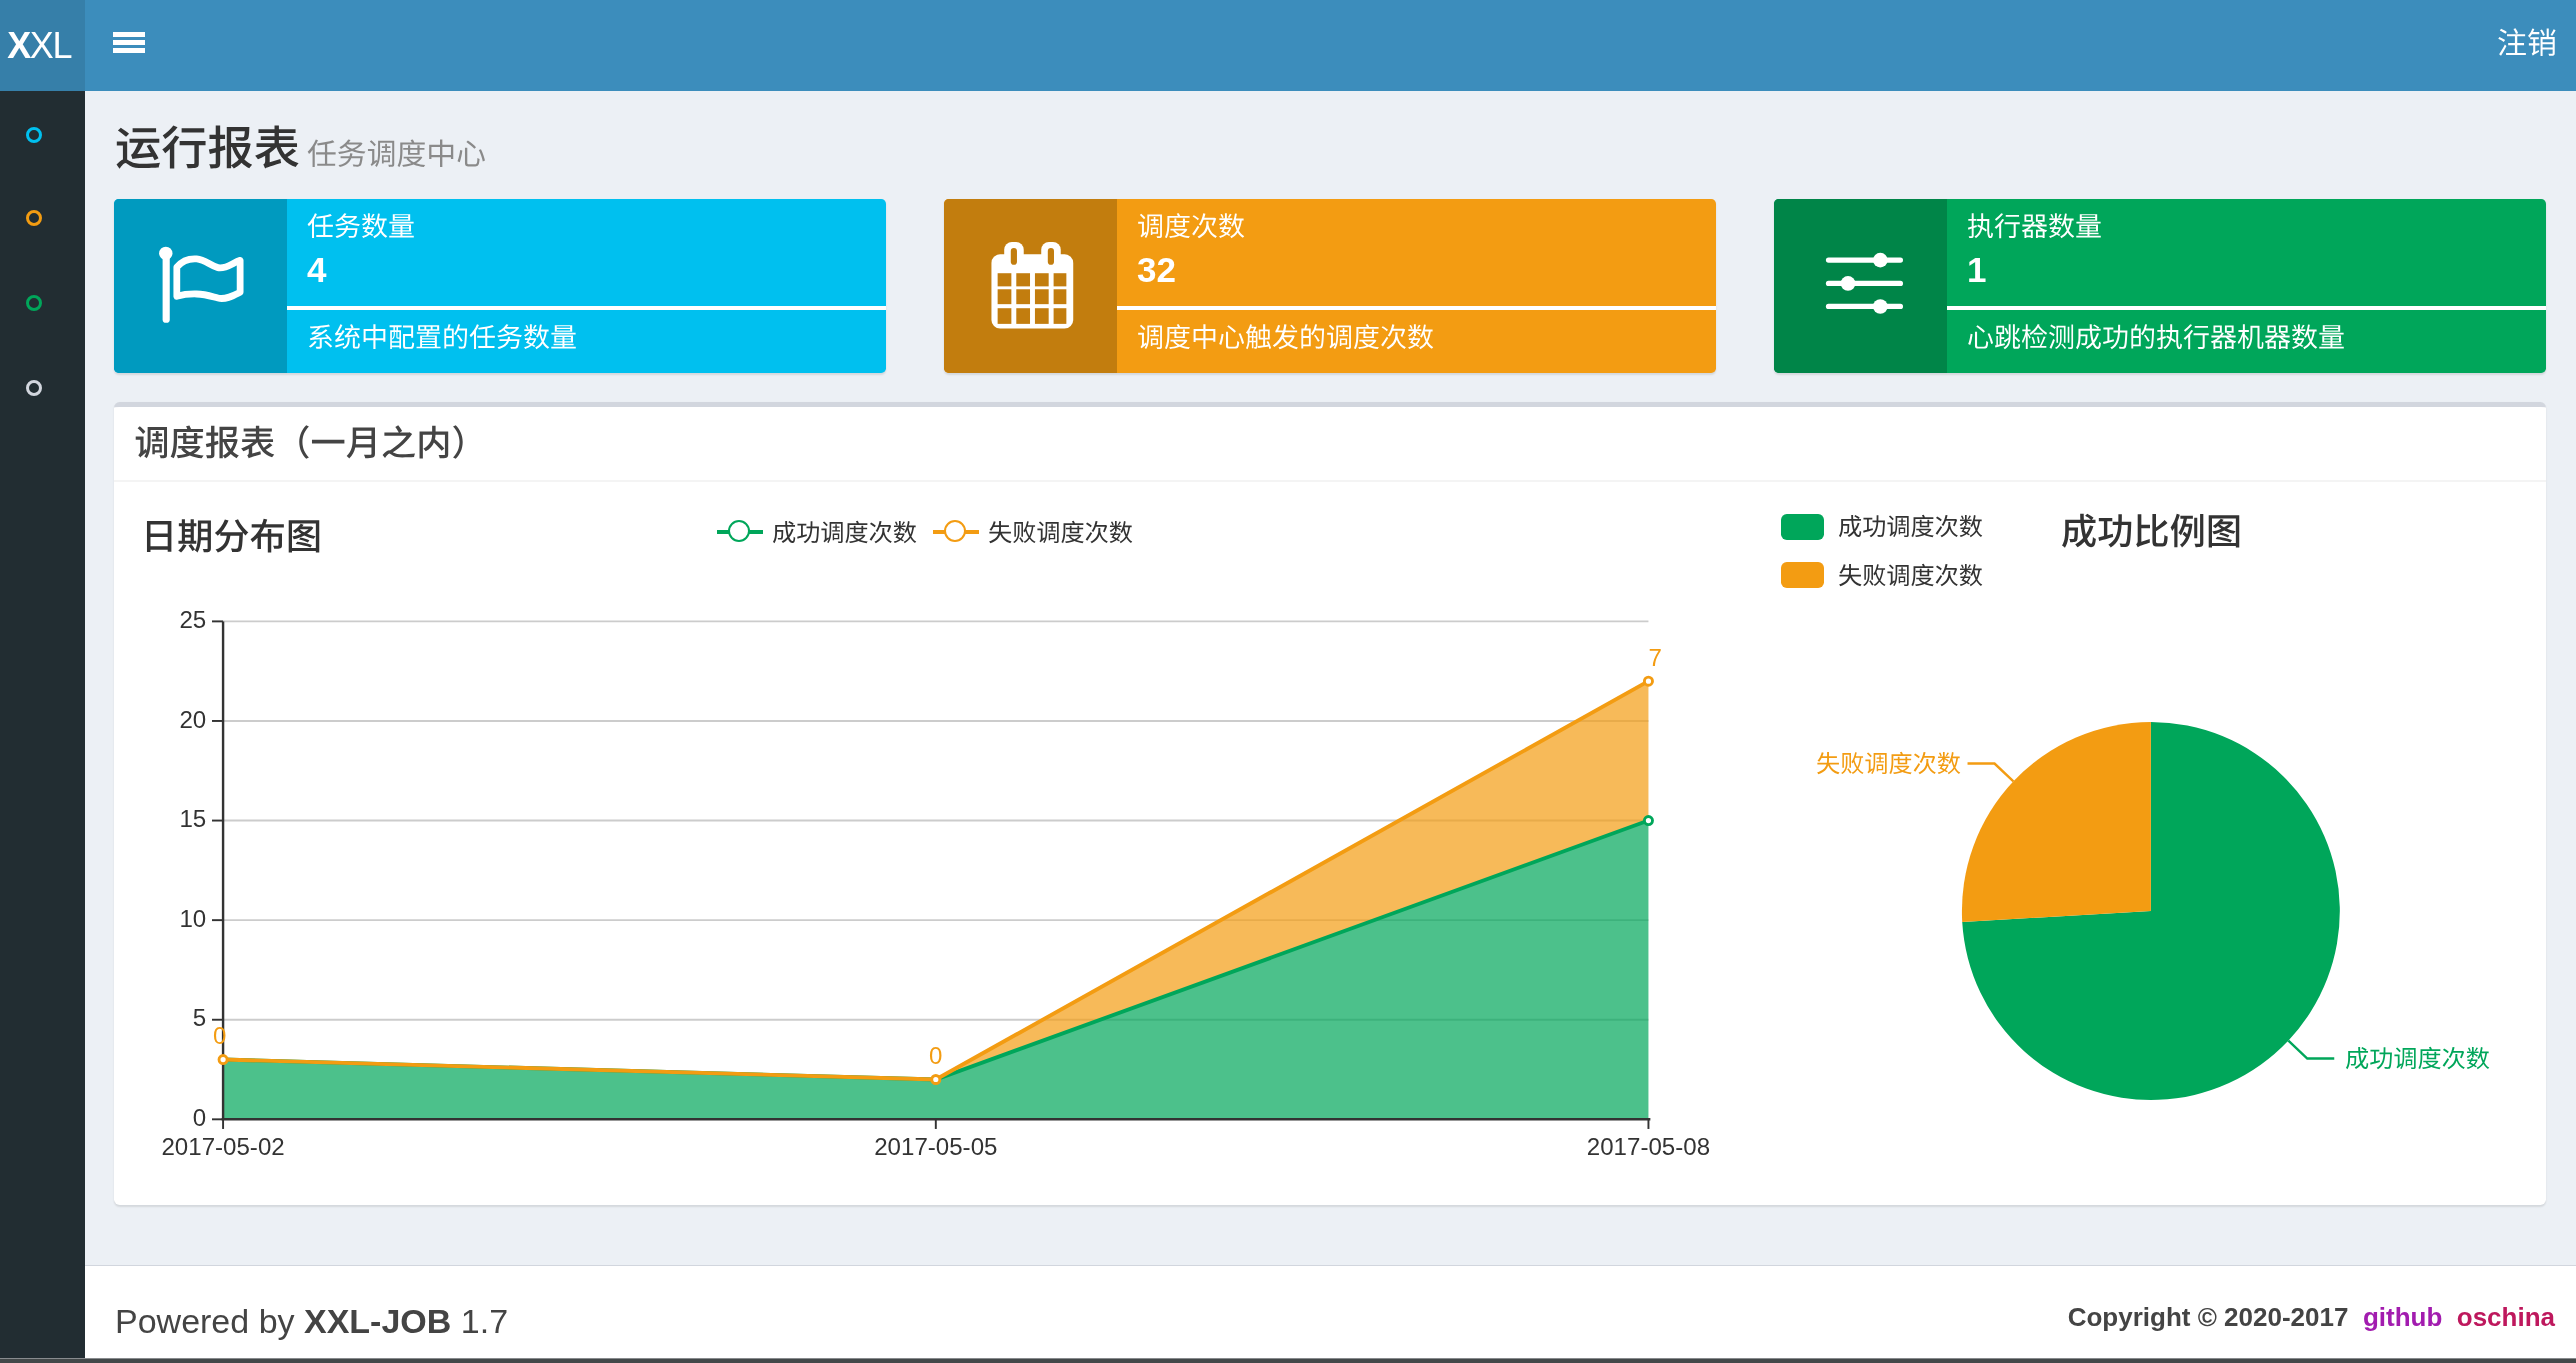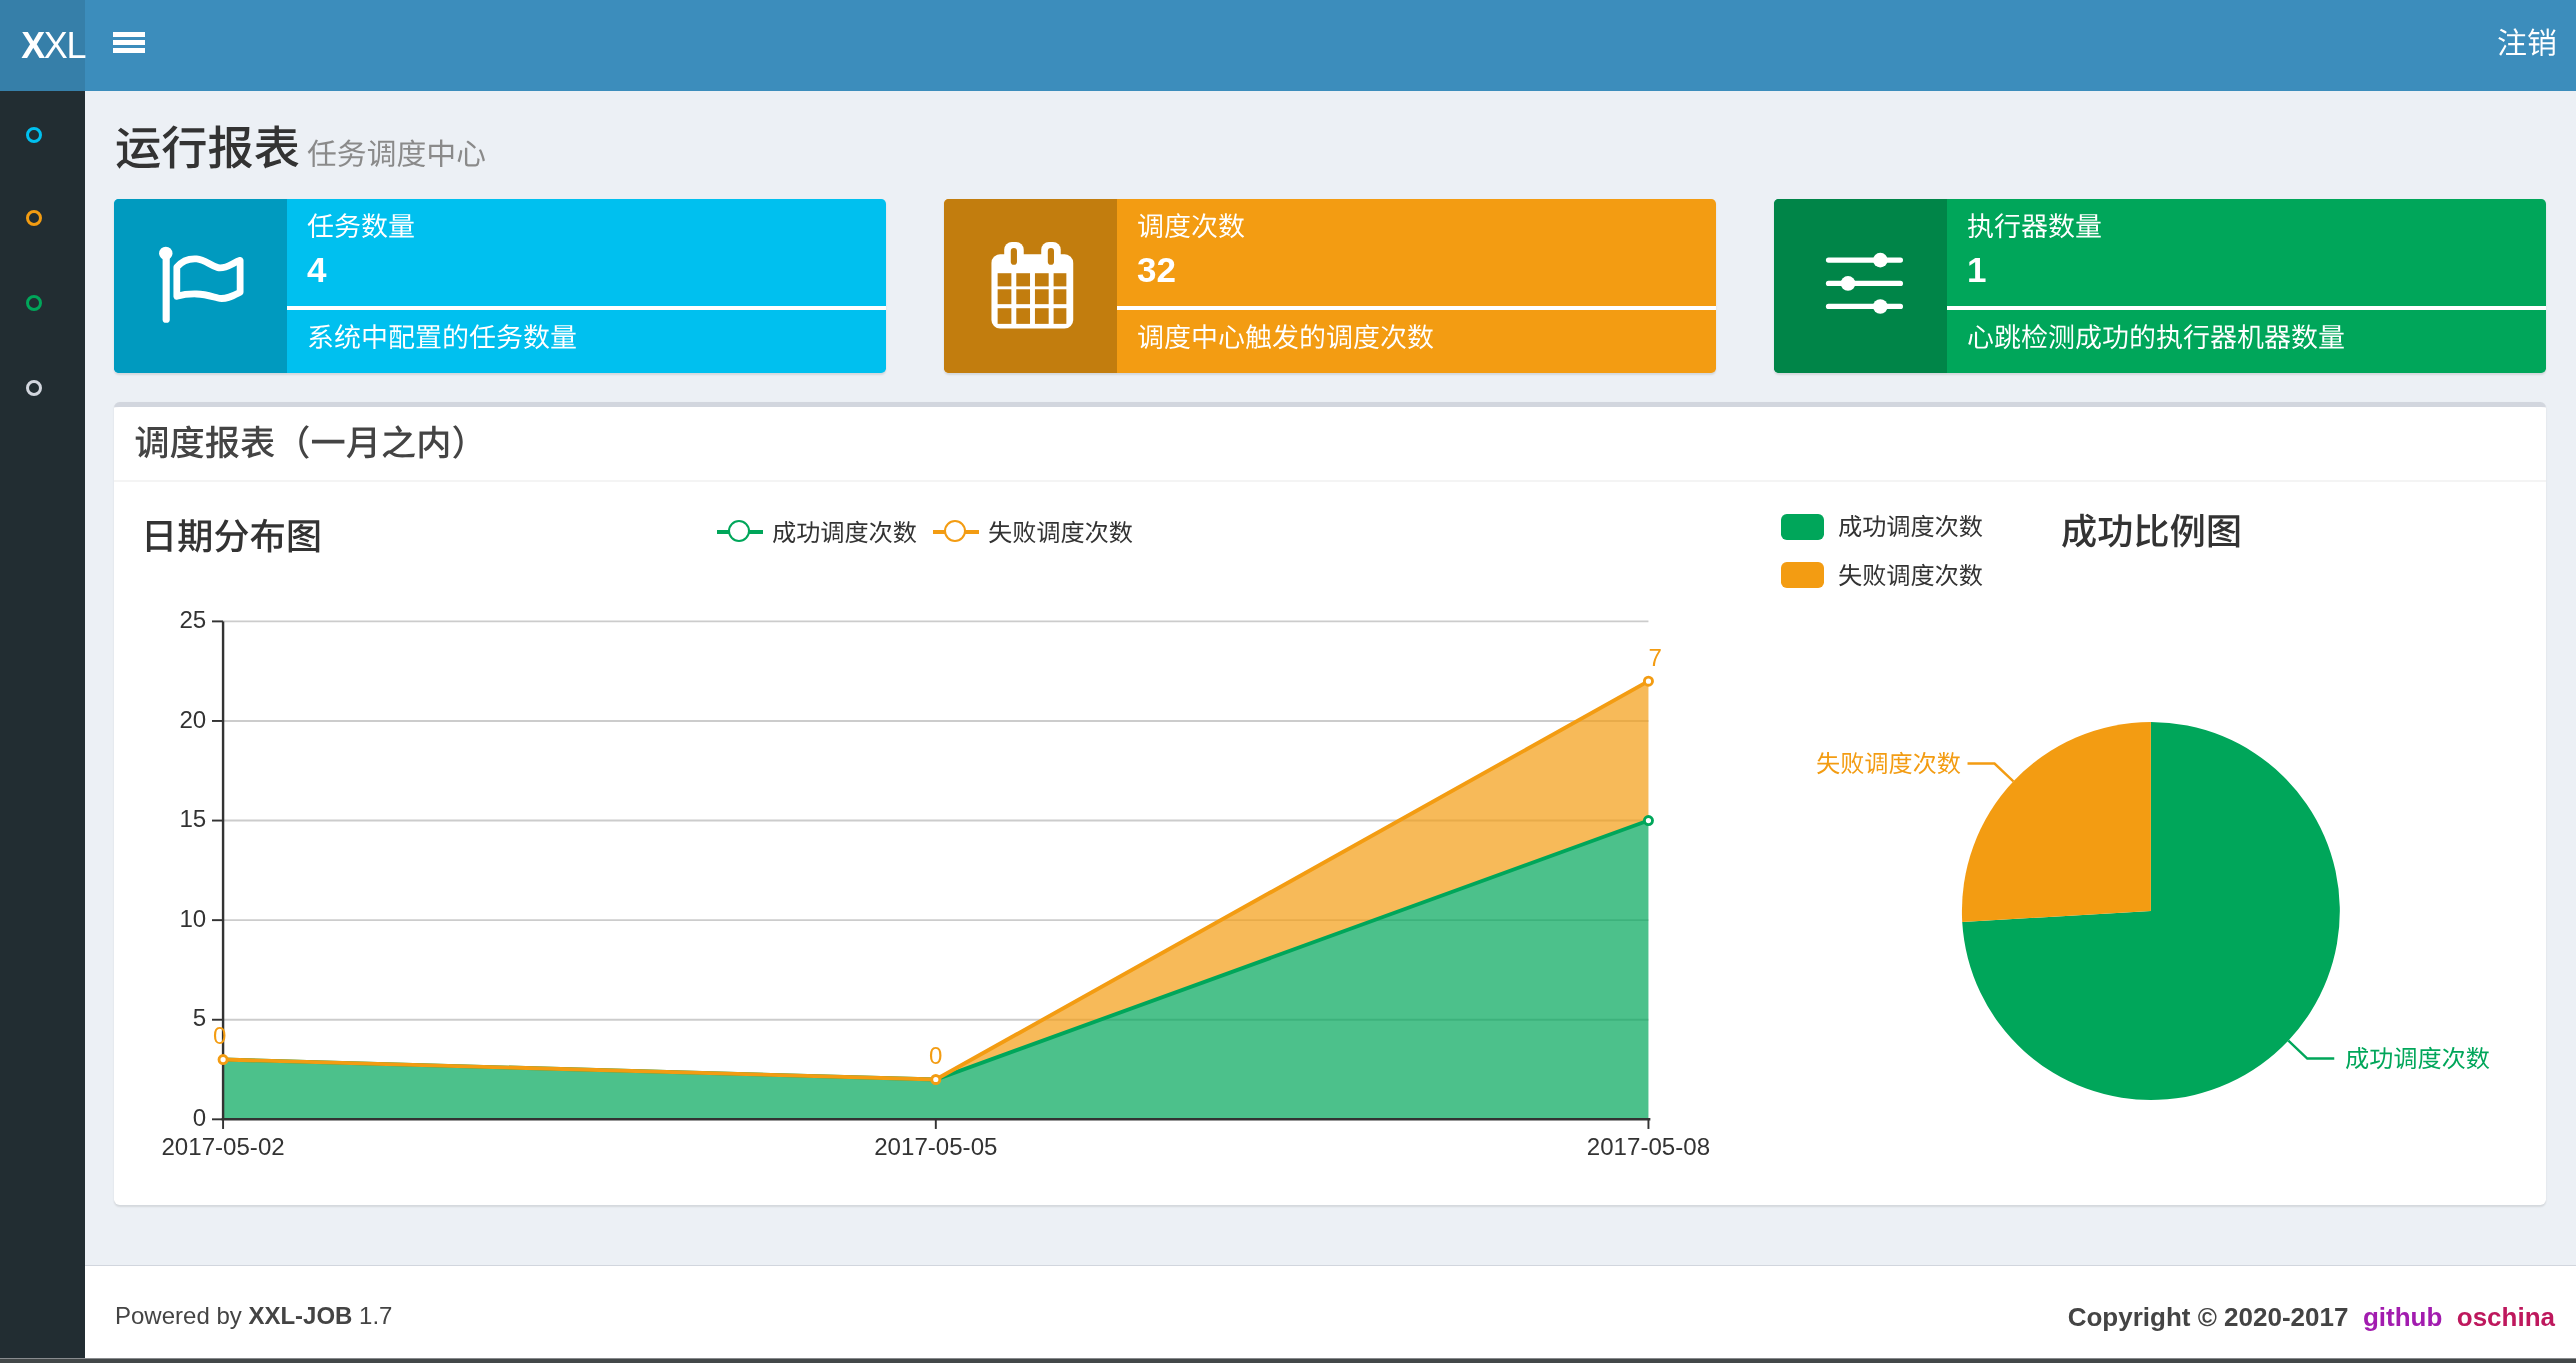--- a/index.html
+++ b/index.html
@@ -49,21 +49,21 @@
       <path id="r8c03" d="M105 -772C159 -726 226 -659 256 -615L309 -668C277 -710 209 -774 154 -818ZM43 -526V-454H184V-107C184 -54 148 -15 128 1C142 12 166 37 175 52C188 35 212 15 345 -91C331 -44 311 0 283 39C298 47 327 68 338 79C436 -57 450 -268 450 -422V-728H856V-11C856 4 851 9 836 9C822 10 775 10 723 8C733 27 744 58 747 77C818 77 861 76 888 65C915 52 924 30 924 -10V-795H383V-422C383 -327 380 -216 352 -113C344 -128 335 -149 330 -164L257 -108V-526ZM620 -698V-614H512V-556H620V-454H490V-397H818V-454H681V-556H793V-614H681V-698ZM512 -315V-35H570V-81H781V-315ZM570 -259H723V-138H570Z"></path>
       <path id="r8d25" d="M234 -656V-386C234 -257 221 -77 39 28C54 41 75 64 85 79C278 -42 300 -236 300 -386V-656ZM288 -127C332 -70 387 8 414 54L469 15C442 -29 386 -104 341 -159ZM89 -792V-184H152V-724H380V-186H445V-792ZM624 -596H811C794 -440 760 -316 711 -218C658 -304 617 -403 589 -508C601 -536 613 -566 624 -596ZM618 -831C587 -677 535 -526 463 -427C477 -412 500 -380 509 -365C522 -384 535 -404 548 -426C580 -326 622 -234 674 -154C620 -74 553 -16 473 25C488 37 510 63 519 79C595 38 660 -19 715 -97C772 -23 839 36 917 78C928 61 949 36 965 22C883 -17 811 -80 752 -158C813 -268 855 -412 876 -596H947V-664H646C662 -714 675 -765 686 -816Z"></path>
       <path id="r8df3" d="M150 -725H311V-547H150ZM390 -681C431 -614 467 -525 478 -465L542 -494C529 -553 492 -641 448 -707ZM35 -52 52 18C149 -8 280 -42 404 -75L395 -140L272 -109V-290H380V-357H272V-483H376V-789H87V-483H209V-93L145 -78V-404H89V-64ZM883 -715C858 -645 809 -548 772 -488L826 -460C866 -517 914 -607 953 -680ZM701 -841V-48C701 42 720 65 788 65C802 65 869 65 884 65C945 65 962 24 969 -89C949 -93 922 -106 906 -119C903 -29 899 -4 880 -4C865 -4 810 -4 799 -4C776 -4 772 -10 772 -48V-316C827 -270 887 -215 918 -178L968 -231C930 -274 849 -342 787 -390L772 -375V-841ZM546 -841V-417L545 -352C476 -307 407 -262 359 -236L401 -168L540 -275C527 -156 485 -37 353 27C368 41 391 67 401 82C597 -27 615 -238 615 -417V-841Z"></path>
       <path id="r914d" d="M554 -795V-723H858V-480H557V-46C557 46 585 70 678 70C697 70 825 70 846 70C937 70 959 24 968 -139C947 -144 916 -158 898 -171C893 -27 886 -1 841 -1C813 -1 707 -1 686 -1C640 -1 631 -8 631 -46V-408H858V-340H930V-795ZM143 -158H420V-54H143ZM143 -214V-553H211V-474C211 -420 201 -355 143 -304C153 -298 169 -283 176 -274C239 -332 253 -412 253 -473V-553H309V-364C309 -316 321 -307 361 -307C368 -307 402 -307 410 -307H420V-214ZM57 -801V-734H201V-618H82V76H143V7H420V62H482V-618H369V-734H505V-801ZM255 -618V-734H314V-618ZM352 -553H420V-351L417 -353C415 -351 413 -350 402 -350C395 -350 370 -350 365 -350C353 -350 352 -352 352 -365Z"></path>
       <path id="r91cf" d="M250 -665H747V-610H250ZM250 -763H747V-709H250ZM177 -808V-565H822V-808ZM52 -522V-465H949V-522ZM230 -273H462V-215H230ZM535 -273H777V-215H535ZM230 -373H462V-317H230ZM535 -373H777V-317H535ZM47 -3V55H955V-3H535V-61H873V-114H535V-169H851V-420H159V-169H462V-114H131V-61H462V-3Z"></path>
       <path id="r9500" d="M438 -777C477 -719 518 -641 533 -592L596 -624C579 -674 537 -749 497 -805ZM887 -812C862 -753 817 -671 783 -622L840 -595C875 -643 919 -717 953 -783ZM178 -837C148 -745 97 -657 37 -597C50 -582 69 -545 75 -530C107 -563 137 -604 164 -649H410V-720H203C218 -752 232 -785 243 -818ZM62 -344V-275H206V-77C206 -34 175 -6 158 4C170 19 188 50 194 67C209 51 236 34 404 -60C399 -75 392 -104 390 -124L275 -64V-275H415V-344H275V-479H393V-547H106V-479H206V-344ZM520 -312H855V-203H520ZM520 -377V-484H855V-377ZM656 -841V-554H452V80H520V-139H855V-15C855 -1 850 3 836 3C821 4 770 4 714 3C725 21 734 52 737 71C813 71 860 71 887 58C915 47 924 25 924 -14V-555L855 -554H726V-841Z"></path>
     </defs>
   </svg>
 <div style="position:absolute;left:0;top:0;width:2576px;height:91px;background:#3c8dbc"></div>
 <div style="position:absolute;left:0;top:0;width:85px;height:91px;background:#367fa9"></div>
-<div style="position:absolute;left:0;top:0;width:85px;height:91px;color:#fff;font-size:36px;letter-spacing:-1.4px;text-align:right;text-indent:-6.7px;line-height:91px;font-family:'Liberation Sans',sans-serif"><b>X</b>XL</div>
+<div style="position:absolute;left:0;top:0;width:85px;height:91px;color:#fff;font-size:36px;letter-spacing:-1.4px;text-align:center;text-indent:-6.7px;line-height:91px;font-family:'Liberation Sans',sans-serif"><b>X</b>XL</div>
 <div style="position:absolute;left:113px;top:32px;width:32px;height:5px;background:#fff"></div>
 <div style="position:absolute;left:113px;top:40px;width:32px;height:5px;background:#fff"></div>
 <div style="position:absolute;left:113px;top:48px;width:32px;height:5px;background:#fff"></div>
 <svg class="cjk" style="left:2497px;top:26px;" width="60" height="34" fill="#fff" viewBox="0 0 62 35">
     <use href="#r6ce8" transform="translate(0.0,28.5) scale(0.0310)"></use>
     <use href="#r9500" transform="translate(31.0,28.5) scale(0.0310)"></use>
   </svg>
 <div style="position:absolute;left:0;top:91px;width:85px;height:1267px;background:#222d32"></div>
 <div style="position:absolute;left:25.5px;top:127px;width:10.4px;height:10.4px;border:3.5px solid #00c0ef;border-radius:50%"></div>
 <div style="position:absolute;left:25.5px;top:210px;width:10.4px;height:10.4px;border:3.5px solid #f39c12;border-radius:50%"></div>
@@ -311,16 +311,16 @@
   </svg>
 <svg class="cjk" style="left:2345px;top:1045px;" width="145" height="28" fill="#00a65a" viewBox="0 0 150 29">
     <use href="#r6210" transform="translate(0.0,23.0) scale(0.0250)"></use>
     <use href="#r529f" transform="translate(25.0,23.0) scale(0.0250)"></use>
     <use href="#r8c03" transform="translate(50.0,23.0) scale(0.0250)"></use>
     <use href="#r5ea6" transform="translate(75.0,23.0) scale(0.0250)"></use>
     <use href="#r6b21" transform="translate(100.0,23.0) scale(0.0250)"></use>
     <use href="#r6570" transform="translate(125.0,23.0) scale(0.0250)"></use>
   </svg>
 <div style="position:absolute;left:85px;top:1265px;width:2491px;height:98px;background:#fff;border-top:1.9px solid #d2d6de"></div>
-<div style="position:absolute;left:115px;top:1302px;font-size:24px;color:#444">Powered by <b>XXL-JOB</b> 1.7</div>
+<div style="position:absolute;left:115px;top:1302px;font-size:34px;color:#444">Powered by <b>XXL-JOB</b> 1.7</div>
 <div style="position:absolute;right:21px;top:1302px;font-size:26px;color:#444"><b>Copyright © 2020-2017</b>&nbsp; <b style="color:#a21caf">github</b>&nbsp; <b style="color:#be185d">oschina</b></div>
 <div style="position:absolute;left:0;top:1358px;width:2576px;height:1.4px;background:#888b8e"></div>
 <div style="position:absolute;left:0;top:1359px;width:2576px;height:3.9px;background:#434849"></div>
 
 </body></html>

